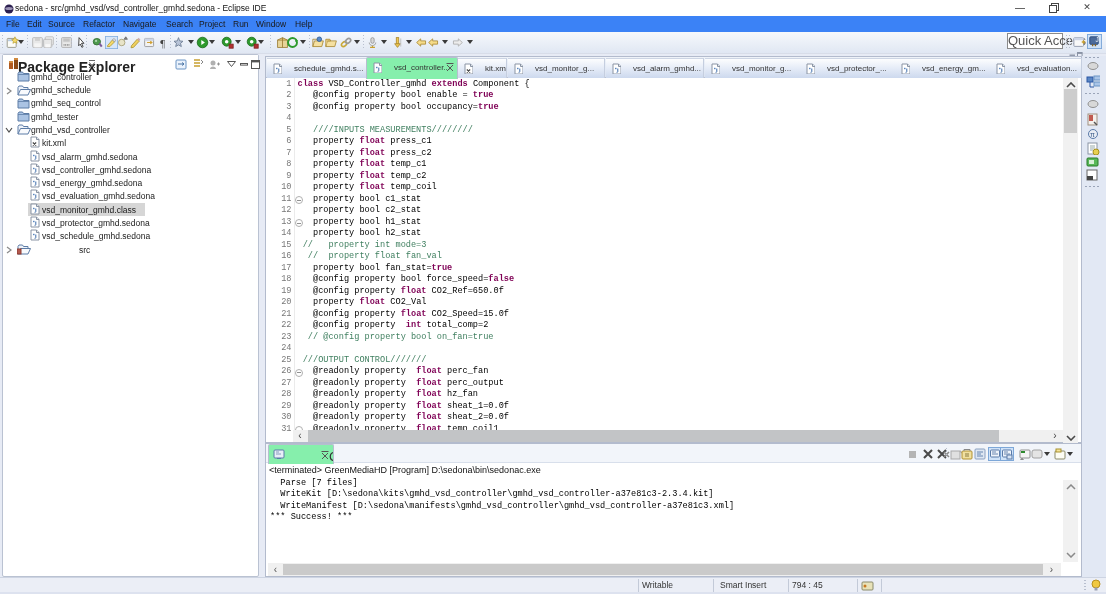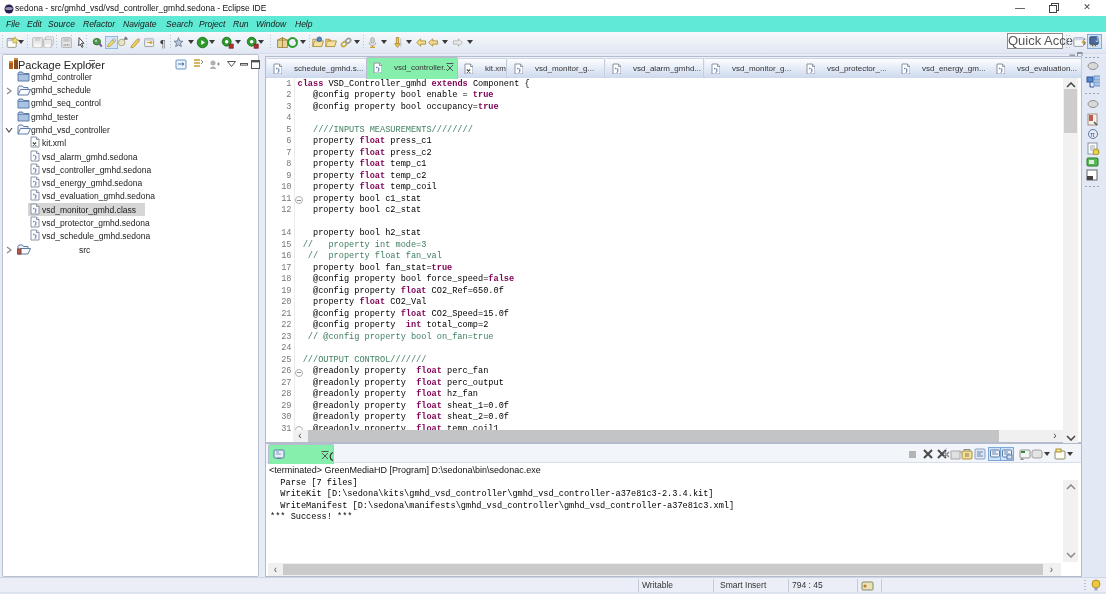--- a/index.html
+++ b/index.html
@@ -1,37 +1,37 @@
 <!DOCTYPE html>
 <html><head><meta charset="utf-8">
 <style>
 html,body{margin:0;padding:0;width:1106px;height:594px;overflow:hidden;
  font-family:"Liberation Sans",sans-serif;background:#e7ebf5;position:relative;}
 .abs{position:absolute;}
 svg{display:block;}
 #titlebar{position:absolute;left:0;top:0;width:1106px;height:16px;background:#ffffff;}
 #title-text{position:absolute;left:15px;top:3px;font-size:8.5px;color:#111;white-space:pre;}
 .winctl{position:absolute;top:0px;width:30px;height:15px;text-align:center;font-size:10px;color:#333;line-height:15px;}
-#menubar{position:absolute;left:0;top:16px;width:1106px;height:16px;background:#5eead4;font-style:italic;}
+#menubar{position:absolute;left:0;top:16px;width:1106px;height:16px;background:#3b82f6;}
 .mi{position:absolute;top:3px;font-size:8.5px;color:#1a1a1a;}
 #toolbar{position:absolute;left:0;top:32px;width:1106px;height:21px;
  background:linear-gradient(180deg,#f6f8fb 0%,#eaeff7 55%,#e0e7f3 100%);
  border-bottom:1px solid #d8dde9;}
 .tsep{position:absolute;top:35px;width:1px;height:14px;background:repeating-linear-gradient(180deg,#b9c0cf 0 1px,transparent 1px 3px);}
 .ticon{position:absolute;top:36px;width:13px;height:13px;}
 .tdrop{position:absolute;top:40px;width:0;height:0;border-left:3px solid transparent;border-right:3px solid transparent;border-top:4px solid #3a3a3a;}
 #quickaccess{position:absolute;left:1007px;top:33px;width:54px;height:14px;border:1px solid #8a8a8a;background:#fff;
  font-size:13px;color:#555;text-align:center;line-height:14px;white-space:nowrap;}
 #statusbar{position:absolute;left:0;top:577px;width:1106px;height:17px;background:#ebeef6;border-top:1px solid #cdd4e2;}
 .scell{position:absolute;top:578px;height:15px;font-size:8.5px;color:#333;line-height:15px;}
 .ssep{position:absolute;top:579px;width:1px;height:13px;background:#c3cad8;}
 
 #pe{position:absolute;left:2px;top:54px;width:257px;height:523px;box-sizing:border-box;background:#ffffff;border:1px solid #bac2d2;border-radius:2px;}
 #pehead{position:absolute;left:0;top:0;width:255px;height:20px;background:#ffffff;}
-#petab{position:absolute;left:2px;top:4px;font-size:11px;color:#222;}
+#petab{position:absolute;left:2px;top:4px;font-size:14px;color:#222;font-weight:bold;}
 .row{position:absolute;height:13px;font-size:8.5px;color:#1a1a1a;white-space:nowrap;padding-top:1.5px;}
 
 #editor{position:absolute;left:265px;top:56px;width:817px;height:387px;box-sizing:border-box;background:#ffffff;border:1px solid #b3bbcd;}
 #tabbar{position:absolute;left:0;top:0;width:815px;height:21px;background:linear-gradient(180deg,#eff3f9 0%,#e4ebf6 55%,#d9e2f1 100%);border-bottom:1px solid #bac3d5;box-sizing:border-box;}
 .tab{position:absolute;top:1px;height:19px;background:linear-gradient(180deg,#fcfdfe 0%,#e7edf8 45%,#cdd9ee 100%);
  border-right:1px solid #c5cedf;border-top:1px solid #cdd5e4;font-size:8px;color:#333;white-space:nowrap;overflow:hidden;}
 .tab.active{background:#86efac;border:1px solid #b6becf;border-bottom:none;top:0;height:21px;z-index:3;border-radius:2px 2px 0 0;}
 .tabtext{position:absolute;left:27px;top:5px;}
 .ficon{position:absolute;top:4px;left:6px;width:9px;height:11px;}
 #code{position:absolute;left:0;top:21px;width:790px;height:353px;overflow:hidden;background:#fff;}
@@ -484,20 +484,21 @@
 <div class="cl" style="top:23.75px"><span class="ln">3</span><span class="ct">   @config property bool occupancy=<span class="kw">true</span></span></div>
 <div class="cl" style="top:35.25px"><span class="ln">4</span><span class="ct"></span></div>
 <div class="cl" style="top:46.75px"><span class="ln">5</span><span class="ct cm">   ////INPUTS MEASUREMENTS////////</span></div>
 <div class="cl" style="top:58.25px"><span class="ln">6</span><span class="ct">   property <span class="kw">float</span> press_c1</span></div>
 <div class="cl" style="top:69.75px"><span class="ln">7</span><span class="ct">   property <span class="kw">float</span> press_c2</span></div>
 <div class="cl" style="top:81.25px"><span class="ln">8</span><span class="ct">   property <span class="kw">float</span> temp_c1</span></div>
 <div class="cl" style="top:92.75px"><span class="ln">9</span><span class="ct">   property <span class="kw">float</span> temp_c2</span></div>
 <div class="cl" style="top:104.25px"><span class="ln">10</span><span class="ct">   property <span class="kw">float</span> temp_coil</span></div>
 <div class="cl" style="top:115.75px"><span class="ln">11</span><span class="fold"></span><span class="ct">   property bool c1_stat</span></div>
 <div class="cl" style="top:127.25px"><span class="ln">12</span><span class="ct">   property bool c2_stat</span></div>
+<div class="cl" style="top:138.75px"><span class="ln">13</span><span class="fold"></span><span class="ct">   property bool h1_stat</span></div>
 <div class="cl" style="top:150.25px"><span class="ln">14</span><span class="ct">   property bool h2_stat</span></div>
 <div class="cl" style="top:161.75px"><span class="ln">15</span><span class="ct cm"> //   property int mode=3</span></div>
 <div class="cl" style="top:173.25px"><span class="ln">16</span><span class="ct cm">  //  property float fan_val</span></div>
 <div class="cl" style="top:184.75px"><span class="ln">17</span><span class="ct">   property bool fan_stat=<span class="kw">true</span></span></div>
 <div class="cl" style="top:196.25px"><span class="ln">18</span><span class="ct">   @config property bool force_speed=<span class="kw">false</span></span></div>
 <div class="cl" style="top:207.75px"><span class="ln">19</span><span class="ct">   @config property <span class="kw">float</span> CO2_Ref=650.0f</span></div>
 <div class="cl" style="top:219.25px"><span class="ln">20</span><span class="ct">   property <span class="kw">float</span> CO2_Val</span></div>
 <div class="cl" style="top:230.75px"><span class="ln">21</span><span class="ct">   @config property <span class="kw">float</span> CO2_Speed=15.0f</span></div>
 <div class="cl" style="top:242.25px"><span class="ln">22</span><span class="ct">   @config property  <span class="kw">int</span> total_comp=2</span></div>
 <div class="cl" style="top:253.75px"><span class="ln">23</span><span class="ct cm">  // @config property bool on_fan=true</span></div>

